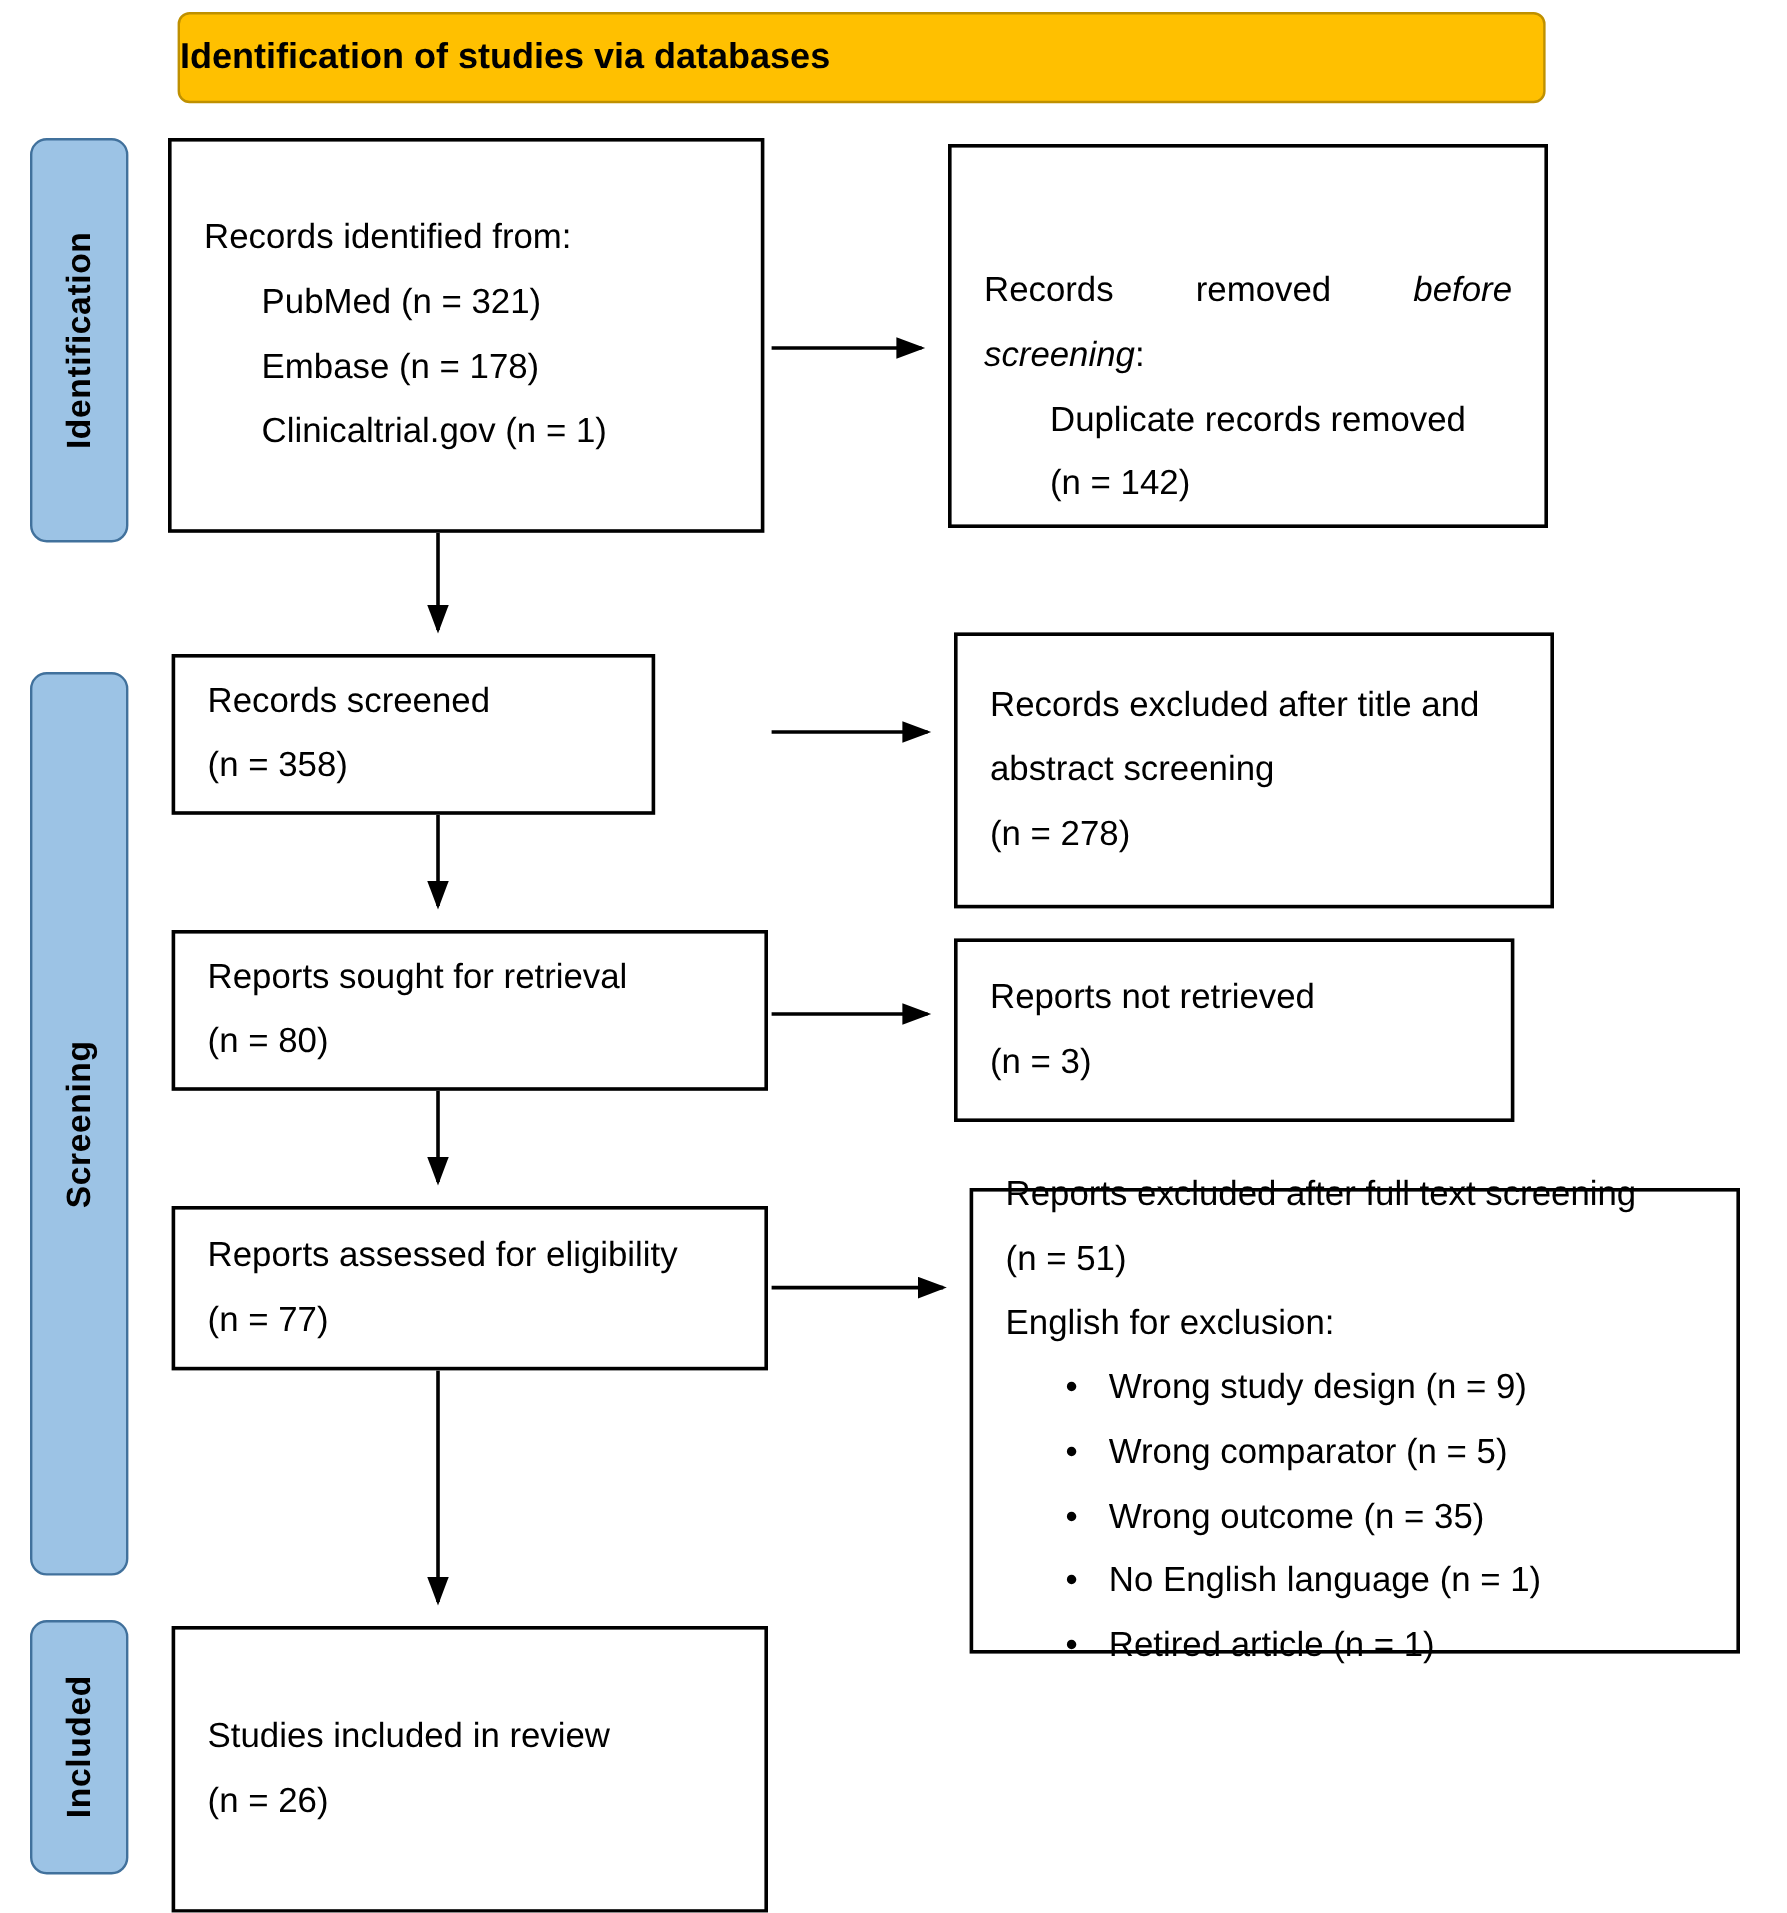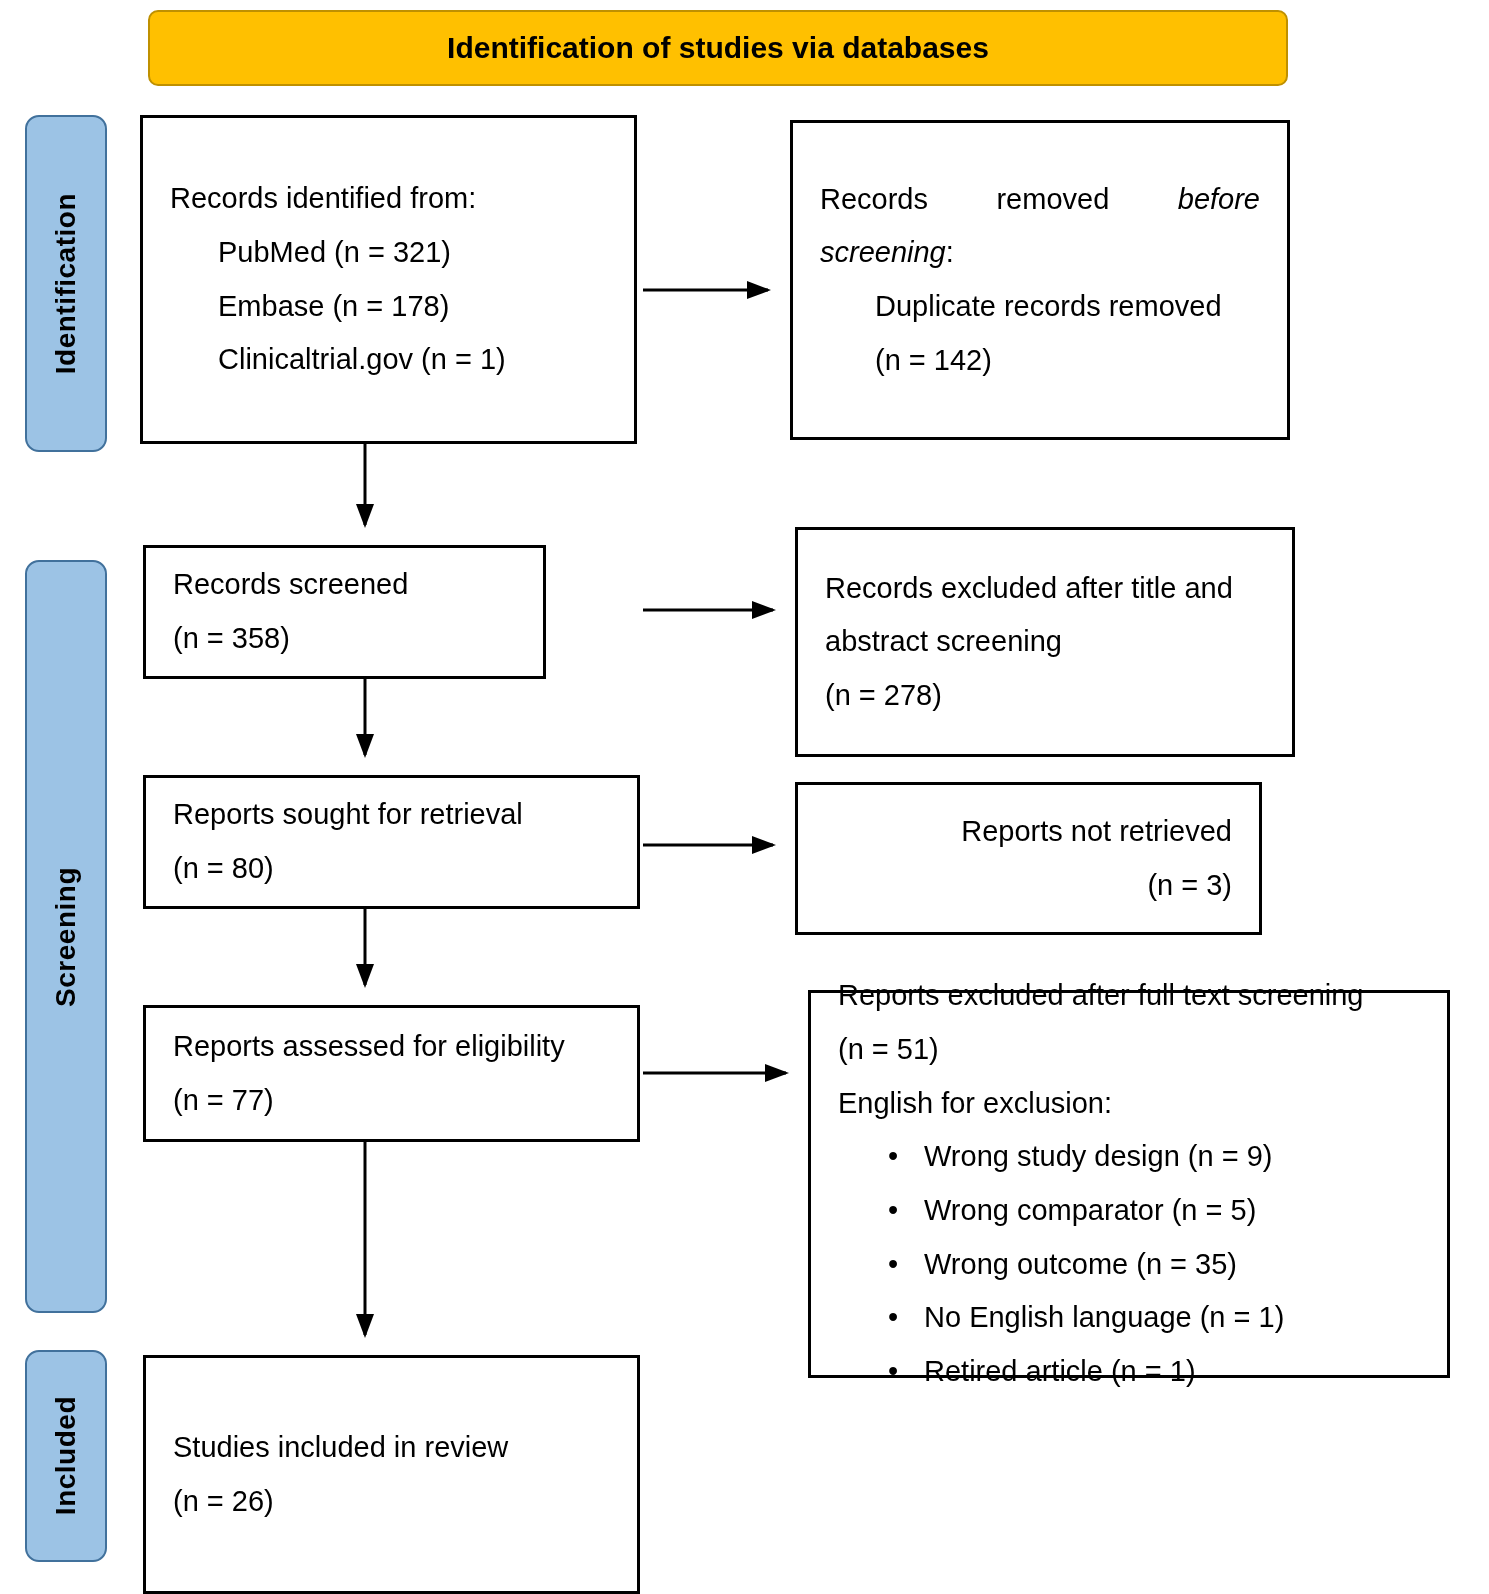--- a/index.html
+++ b/index.html
@@ -15,21 +15,21 @@
   .canvas{position:relative;width:1489px;height:1594px;background:#ffffff;overflow:hidden;}
 
   .arrows{position:absolute;left:0;top:0;pointer-events:none;}
   .arrows line{stroke:#000;stroke-width:3;}
   .arrows .ah{fill:#000;}
 
   .banner{
     position:absolute;left:148px;top:10px;width:1140px;height:76px;
     background:var(--header-fill);border:2px solid var(--header-border);
     border-radius:10px;box-sizing:border-box;
-    display:flex;align-items:center;justify-content:center;
+    display:flex;align-items:center;justify-content:flex-start;
     font-size:30px;font-weight:bold;
   }
 
   .stage{
     position:absolute;left:25px;width:82px;
     background:var(--stage-fill);border:2px solid var(--stage-border);
     border-radius:14px;box-sizing:border-box;
     display:flex;align-items:center;justify-content:center;
   }
   .stage span{
@@ -85,21 +85,21 @@
     <span>Included</span>
   </div>
 
   <div class="fbox" style="left:140px;top:115px;width:497px;height:329px;">
     <div>Records identified from:</div>
     <div class="indent48">PubMed (n = 321)</div>
     <div class="indent48">Embase (n = 178)</div>
     <div class="indent48">Clinicaltrial.gov (n = 1)</div>
   </div>
 
-  <div class="fbox" style="left:790px;top:120px;width:500px;height:320px;">
+  <div class="fbox" style="left:790px;top:120px;width:500px;height:320px;justify-content:flex-end;">
     <div class="justify"><span>Records removed </span><span class="italic">before screening</span><span>:</span></div>
     <div class="indent55">Duplicate records removed</div>
     <div class="indent55">(n = 142)</div>
   </div>
 
   <div class="fbox" style="left:143px;top:545px;width:403px;height:134px;">
     <div>Records screened</div>
     <div>(n = 358)</div>
   </div>
 
@@ -107,21 +107,21 @@
     <div>Records excluded after title and</div>
     <div>abstract screening</div>
     <div>(n = 278)</div>
   </div>
 
   <div class="fbox" style="left:143px;top:775px;width:497px;height:134px;">
     <div>Reports sought for retrieval</div>
     <div>(n = 80)</div>
   </div>
 
-  <div class="fbox" style="left:795px;top:782px;width:467px;height:153px;align-items:flex-end;">
+  <div class="fbox" style="left:795px;top:782px;width:467px;height:153px;">
     <div>Reports not retrieved</div>
     <div>(n = 3)</div>
   </div>
 
   <div class="fbox" style="left:143px;top:1005px;width:497px;height:137px;">
     <div>Reports assessed for eligibility</div>
     <div>(n = 77)</div>
   </div>
 
   <div class="fbox" style="left:808px;top:990px;width:642px;height:388px;">

